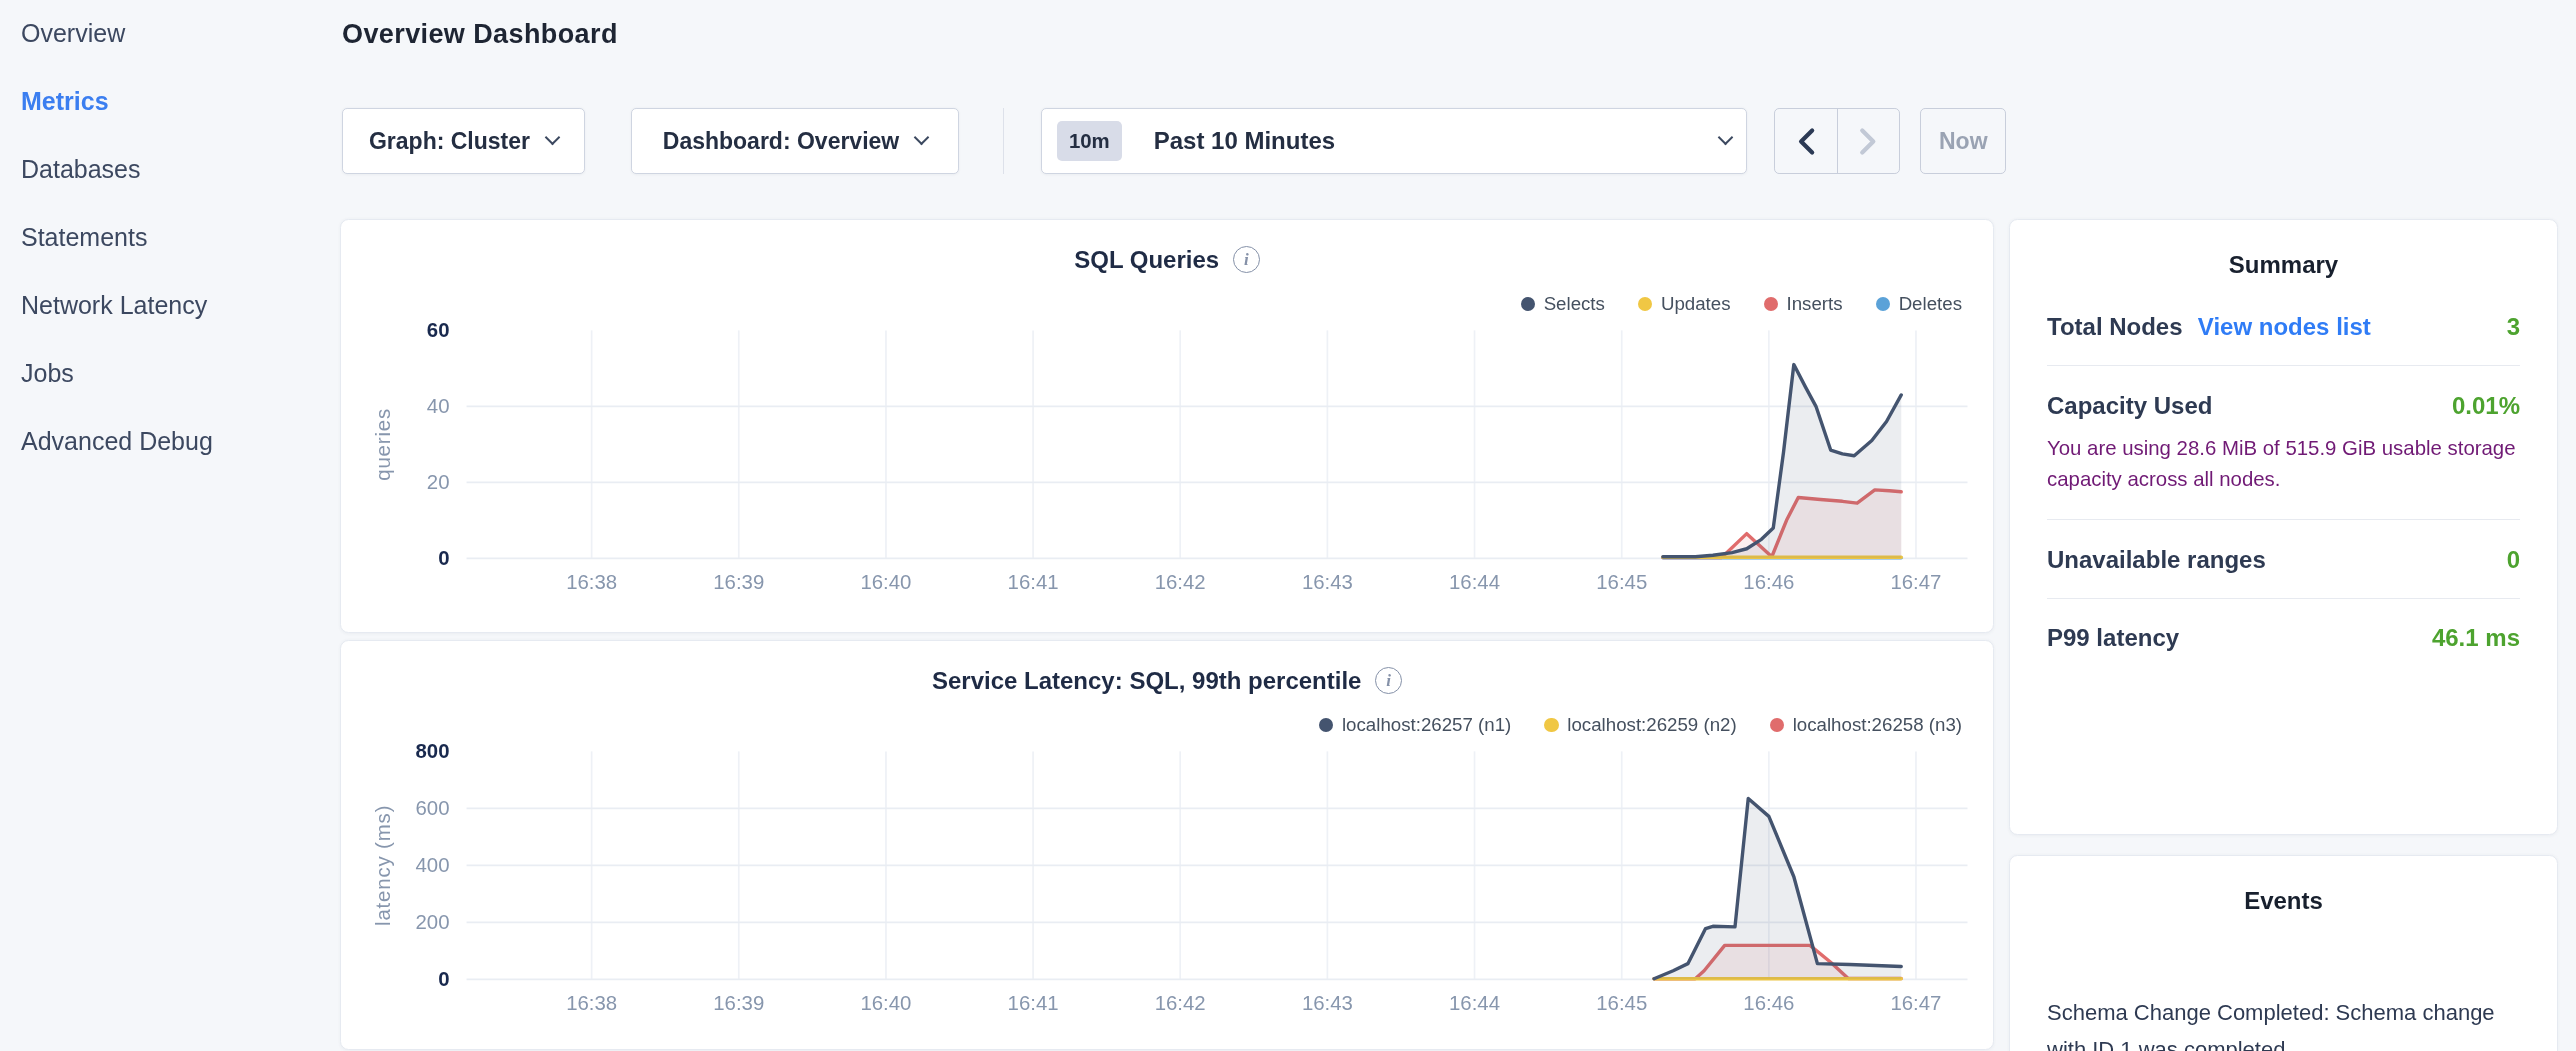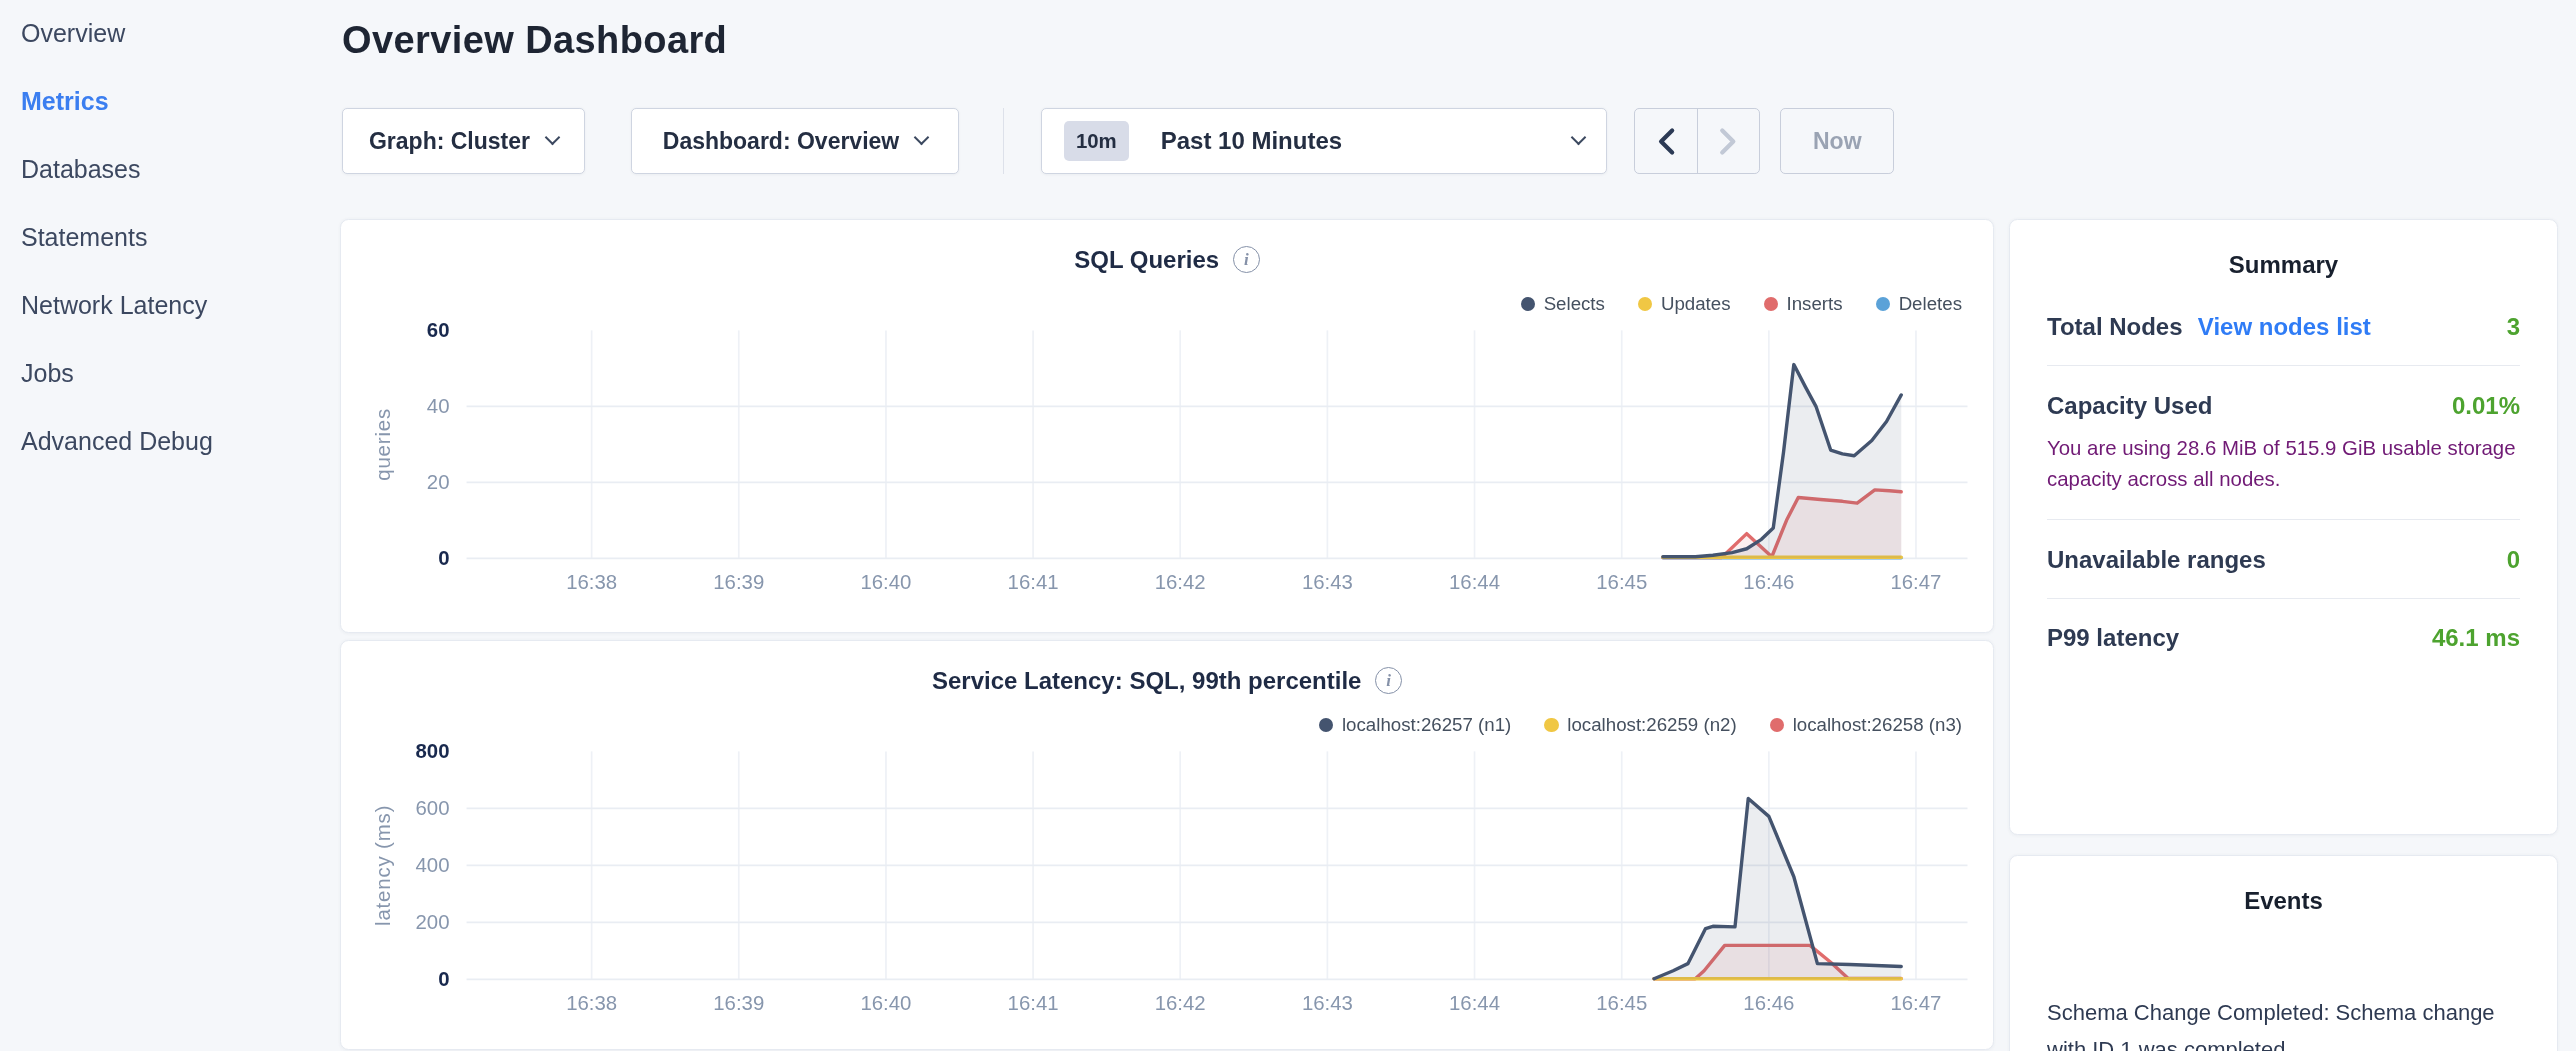--- a/index.html
+++ b/index.html
@@ -7,44 +7,44 @@
   body { font-family:"Liberation Sans", sans-serif; background:#f5f7fa; color:#2e3a52; }
   .app { position:relative; width:2576px; height:1051px; background:#f5f7fa; }
 
   
   .sidebar { position:absolute; left:0; top:0; width:341px; height:1051px;
              padding:18.7px 0 0 21px; display:flex; flex-direction:column; gap:39px; }
   .side-item { font-size:25px; line-height:29px; color:#3c486        0; color:#3c4860; cursor:pointer; }
   .side-item.active { color:#3b7ef0; font-weight:bold; }
 
   
-  .page-title { position:absolute; left:342px; top:18.7px; font-size:38px; font-weight:bold;
+  .page-title { position:absolute; left:342px; top:18.7px; font-size:27px; font-weight:bold;
                 color:#1e2533; letter-spacing:0.4px; }
   .controls { position:absolute; left:342px; top:108px; height:66px; display:flex; align-items:center; }
   .dropdown { height:66px; background:#fff; border:0.9px solid #cfd5e1; border-radius:5.1px;
               display:flex; align-items:center; justify-content:center; gap:17px;
               font-size:23px; font-weight:bold; color:#242e42; cursor:pointer;
               box-shadow:0 0.9px 2.6px rgba(40,50,70,0.05); }
   .dd-graph { width:243px; }
   .dd-dashboard { width:328px; margin-left:46px; }
   .chev { width:11px; height:11px; border-right:2.6px solid #3c4960; border-bottom:2.6px solid #3c4960;
           transform:rotate(45deg); margin-top:-6.8px; }
   .v-divider { width:0.9px; height:66px; background:#dde1ea; margin-left:44px; }
-  .time-select { margin-left:37px; width:566px; height:66px; background:#fff;
+  .time-select { margin-left:37px; width:706px; height:66px; background:#fff;
                  border:0.9px solid #cfd5e1; border-radius:5.1px; display:flex; align-items:center;
-                 padding:0 22px; cursor:pointer; box-shadow:0 0.9px 2.6px rgba(40,50,70,0.05); }
+                 padding:0 15px; cursor:pointer; box-shadow:0 0.9px 2.6px rgba(40,50,70,0.05); }
   .time-badge { background:#d8dce8; border-radius:5.1px; padding:8.5px 12px; font-size:20.4px;
                 font-weight:bold; color:#242e42; }
   .time-label { margin-left:32px; font-size:24px; font-weight:bold; color:#242e42; flex:1; }
   .arrow-group { margin-left:27px; height:66px; display:flex; background:#f5f7fa;
                  border:0.9px solid #c8cedb; border-radius:5.1px; overflow:hidden; }
   .arrow-btn { width:62px; height:65px; display:flex; align-items:center; justify-content:center;
                cursor:pointer; background:transparent; border:none; }
   .arrow-btn + .arrow-btn { border-left:0.9px solid #c8cedb; }
-  .now-btn { margin-left:20.4px; width:114px; height:66px; border:0.9px solid #c8cedb; border-radius:5.1px;
+  .now-btn { margin-left:20.4px; width:86px; height:66px; border:0.9px solid #c8cedb; border-radius:5.1px;
              background:#f5f7fa; font-family:"Liberation Sans",sans-serif;
              font-size:23px; font-weight:bold; color:#9aa3b3; cursor:default; }
 
   
   .card { position:absolute; background:#fff; border:0.9px solid #e6eaf1; border-radius:8.5px;
           box-shadow:0 0.9px 3.4px rgba(40,50,70,0.05); }
   #sql-card   { left:340px; top:219px; width:1654px; height:414px; }
   #lat-card   { left:340px; top:640px; width:1654px; height:410px; }
   #summary-card { left:2009px; top:219px; width:549px; height:616px; }
   #events-card  { left:2009px; top:855px; width:549px; height:255px; }

